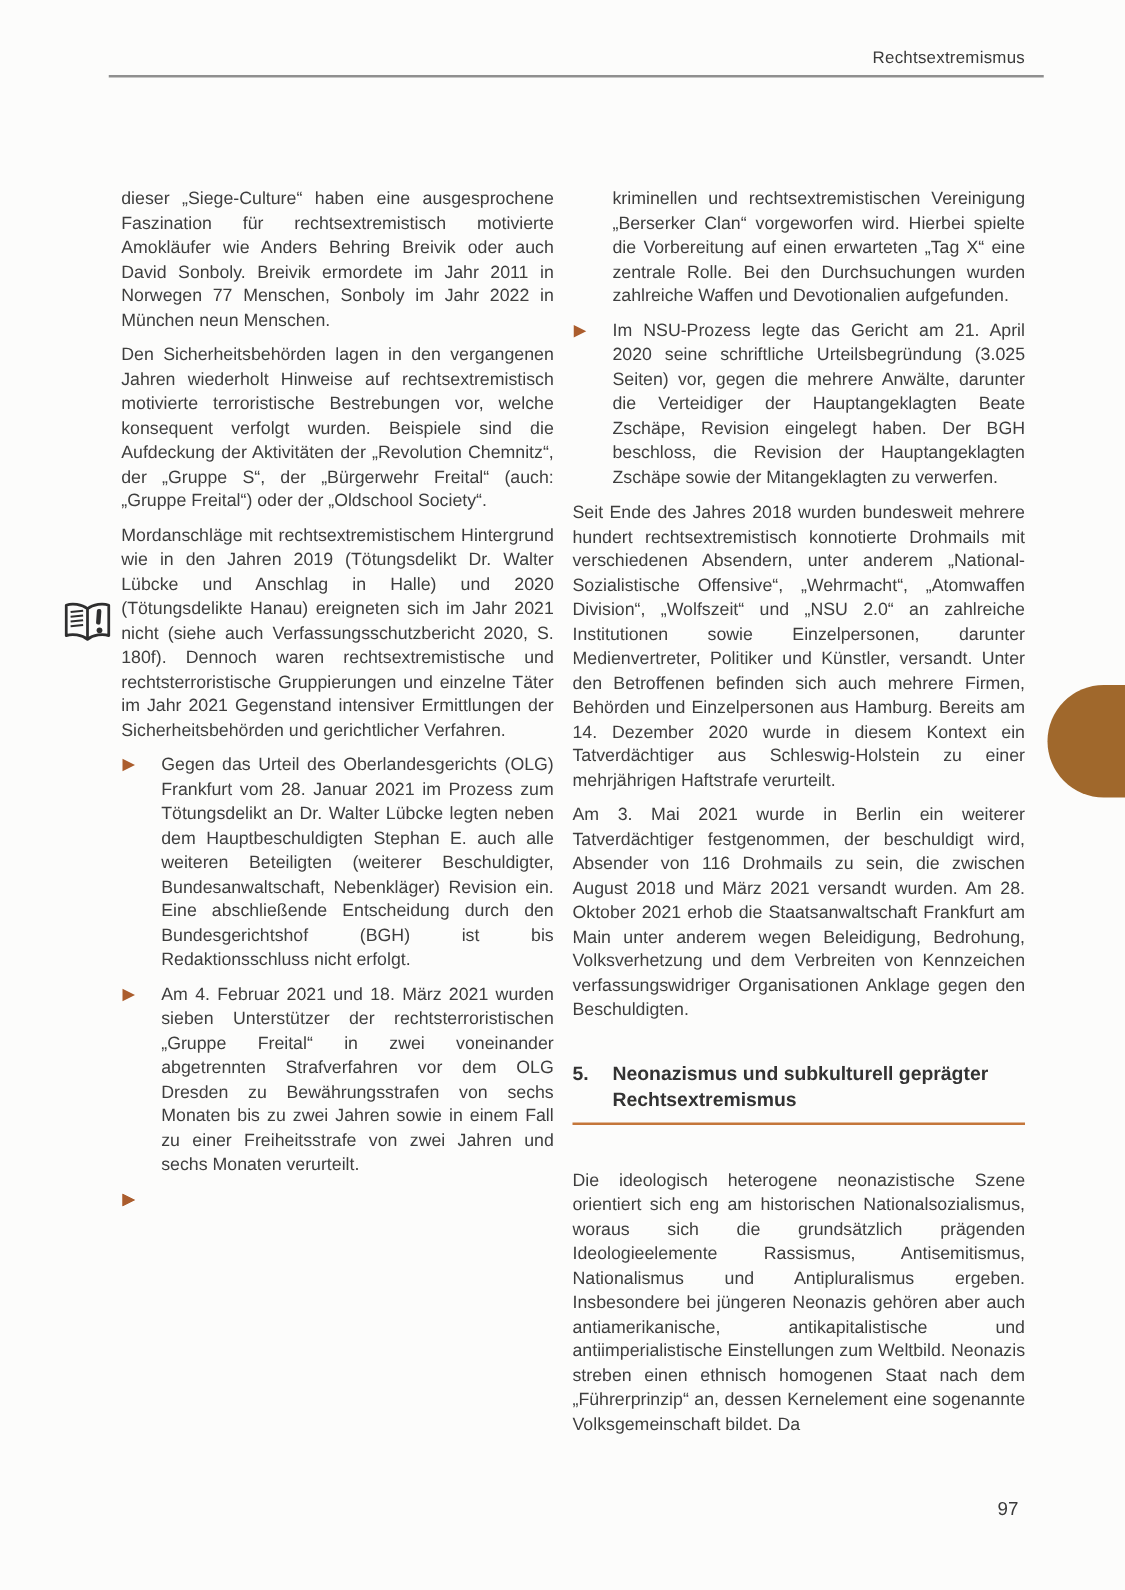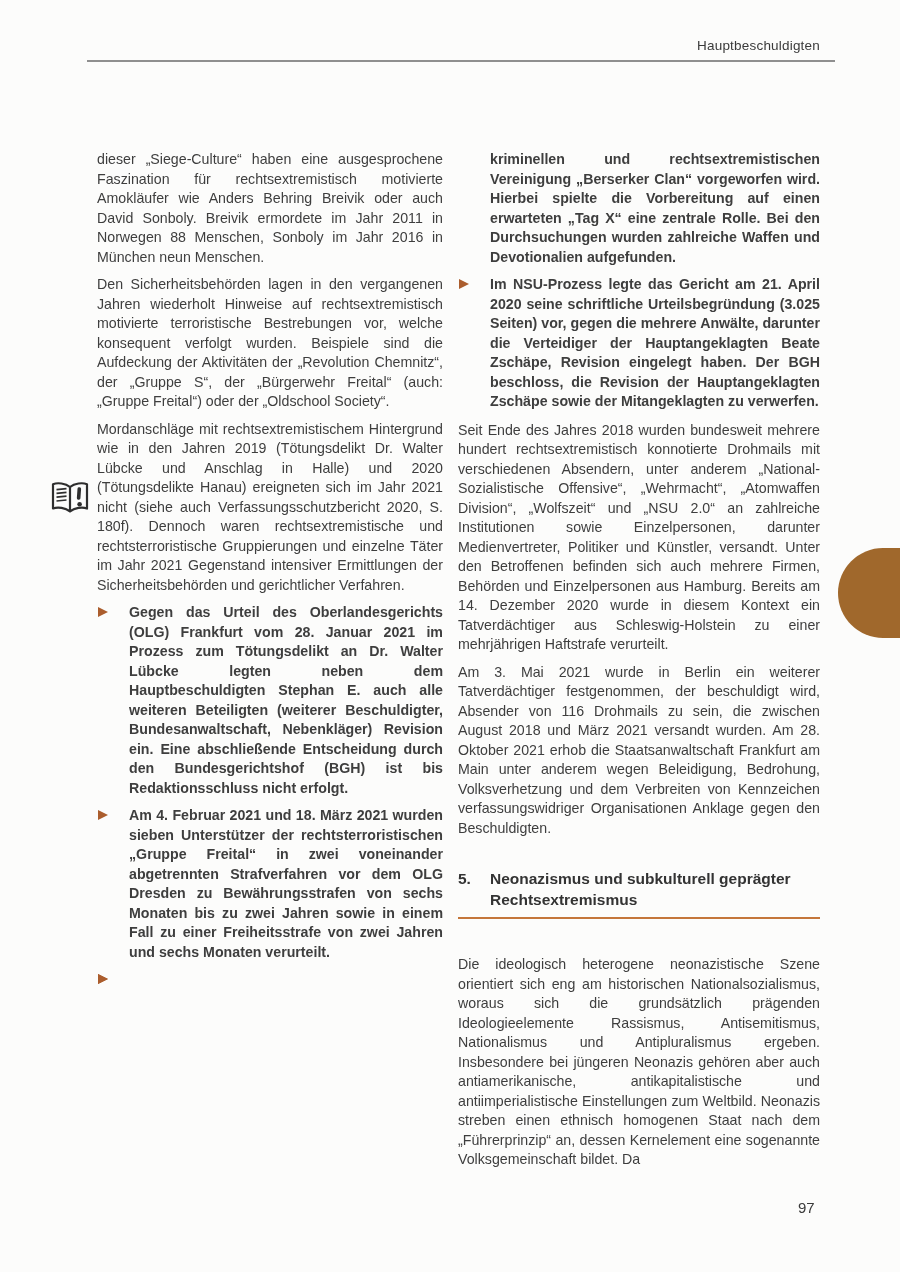--- a/index.html
+++ b/index.html
@@ -22,21 +22,21 @@
     border-top:2px solid #8f8f8f;height:0;
   }
 
   
   .col{position:absolute;top:150px;font-size:14.2px;line-height:19.5px;text-align:justify;}
   .col-left{left:97px;width:346px;}
   .col-right{left:458px;width:362px;}
   .col p{margin:0 0 8px 0;}
 
   
-  ul.bullets{list-style:none;margin:0;padding:0;font-weight:bold;}
+  ul.bullets{list-style:none;margin:0;padding:0;}
   ul.bullets li{position:relative;padding-left:32px;margin:0 0 8px 0;}
   .tri{
     position:absolute;left:1px;top:4px;width:0;height:0;
     border-left:10px solid #ab5d2d;
     border-top:5.5px solid transparent;
     border-bottom:5.5px solid transparent;
   }
   li.cont{padding-left:32px;}
   ul.bullets.last-gap li:last-child{margin-bottom:9px;}
 
@@ -58,21 +58,21 @@
   }
 
   
   .page-number{position:absolute;left:798px;top:1199px;font-size:15px;color:#3a3a3a;text-align:right;}
 </style>
 </head>
 <body>
 
 <div class="page">
 
-  <div class="running-head">Hauptbeschuldigten</div>
+  <div class="running-head">Rechtsextremismus</div>
   <div class="head-rule"></div>
 
   <div class="margin-icon">
     <svg width="40" height="36" viewBox="0 0 40 36" aria-hidden="true">
       <g fill="#fcfcfb" stroke="#2e2e2e" stroke-width="2.2" stroke-linejoin="round">
         <path d="M20 7 C15.5 3.2, 7.5 2.4, 3 4.2 L3 28.5 C7.5 26.8, 15.5 27.6, 20 31.5 C24.5 27.6, 32.5 26.8, 37 28.5 L37 4.2 C32.5 2.4, 24.5 3.2, 20 7 Z"></path>
         <path d="M20 7 L20 31.5" fill="none"></path>
       </g>
       <g stroke="#2e2e2e" stroke-width="1.7" fill="none">
         <path d="M6.5 9.6 L16.5 8.6"></path>
@@ -81,21 +81,21 @@
         <path d="M6.5 21 L16.5 20"></path>
       </g>
       <g fill="#2e2e2e">
         <rect x="27.2" y="7.2" width="3.6" height="12.5" rx="1.6" transform="rotate(4 29 13)"></rect>
         <circle cx="29.6" cy="24.2" r="2.3"></circle>
       </g>
     </svg>
   </div>
 
   <div class="col col-left">
-    <p>dieser „Siege-Culture“ haben eine ausgesprochene Faszination für rechtsextremistisch motivierte Amokläufer wie Anders Behring Breivik oder auch David Sonboly. Breivik ermordete im Jahr 2011 in Norwegen 88 Menschen, Sonboly im Jahr 2016 in München neun Menschen.</p>
+    <p>dieser „Siege-Culture“ haben eine ausgesprochene Faszination für rechtsextremistisch motivierte Amokläufer wie Anders Behring Breivik oder auch David Sonboly. Breivik ermordete im Jahr 2011 in Norwegen 77 Menschen, Sonboly im Jahr 2022 in München neun Menschen.</p>
     <p>Den Sicherheitsbehörden lagen in den vergangenen Jahren wiederholt Hinweise auf rechtsextremistisch motivierte terroristische Bestrebungen vor, welche konsequent verfolgt wurden. Beispiele sind die Aufdeckung der Aktivitäten der „Revolution Chemnitz“, der „Gruppe S“, der „Bürgerwehr Freital“ (auch: „Gruppe Freital“) oder der „Oldschool Society“.</p>
     <p>Mordanschläge mit rechtsextremistischem Hintergrund wie in den Jahren 2019 (Tötungsdelikt Dr. Walter Lübcke und Anschlag in Halle) und 2020 (Tötungsdelikte Hanau) ereigneten sich im Jahr 2021 nicht (siehe auch Verfassungsschutzbericht 2020, S. 180f). Dennoch waren rechtsextremistische und rechtsterroristische Gruppierungen und einzelne Täter im Jahr 2021 Gegenstand intensiver Ermittlungen der Sicherheitsbehörden und gerichtlicher Verfahren.</p>
     <ul class="bullets">
       <li>
         <span class="tri"></span>
         <span>Gegen das Urteil des Oberlandesgerichts (OLG) Frankfurt vom 28. Januar 2021 im Prozess zum Tötungsdelikt an Dr. Walter Lübcke legten neben dem Hauptbeschuldigten Stephan E. auch alle weiteren Beteiligten (weiterer Beschuldigter, Bundesanwaltschaft, Nebenkläger) Revision ein. Eine abschließende Entscheidung durch den Bundesgerichtshof (BGH) ist bis Redaktionsschluss nicht erfolgt.</span>
       </li>
       <li>
         <span class="tri"></span>
         <span>Am 4. Februar 2021 und 18. März 2021 wurden sieben Unterstützer der rechtsterroristischen „Gruppe Freital“ in zwei voneinander abgetrennten Strafverfahren vor dem OLG Dresden zu Bewährungsstrafen von sechs Monaten bis zu zwei Jahren sowie in einem Fall zu einer Freiheitsstrafe von zwei Jahren und sechs Monaten verurteilt.</span>

